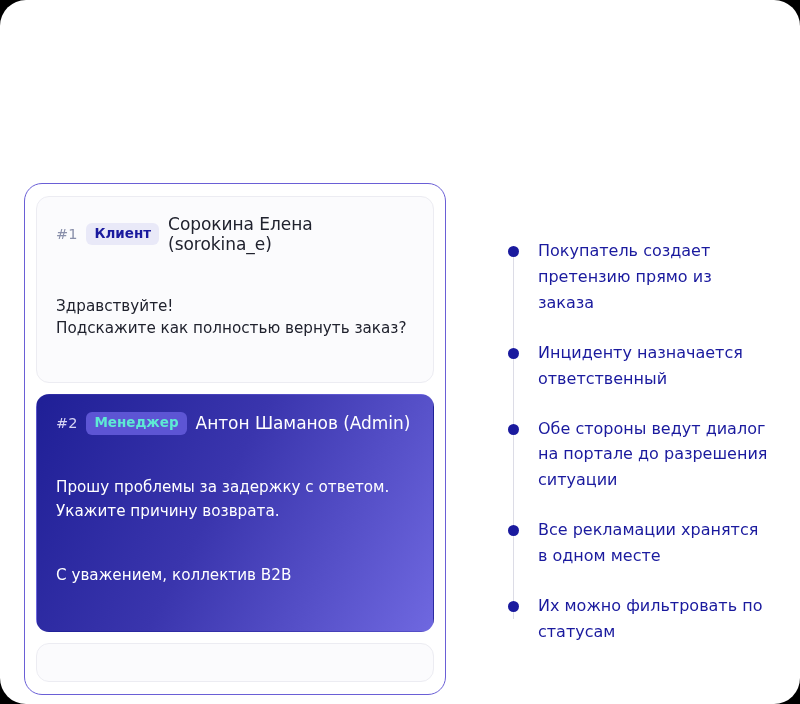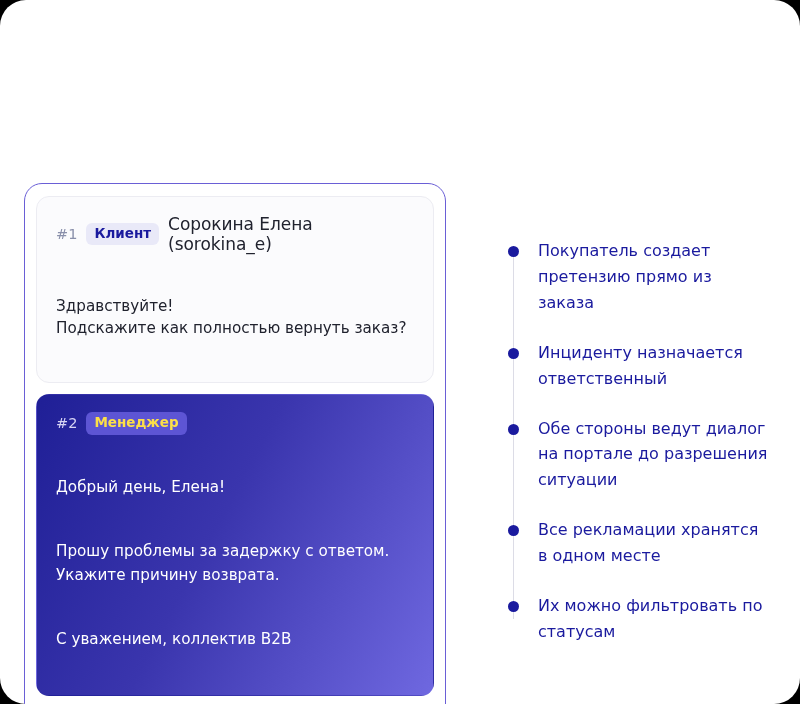--- a/index.html
+++ b/index.html
@@ -99,21 +99,21 @@
     padding: 3px 8px 4px 8px;
     border-radius: 6px;
     line-height: 1.15;
   }
   .badge.client-badge {
     background: #e9e9f8;
     color: #1a1a9e;
   }
   .badge.manager-badge {
     background: #5d55d4;
-    color: #fde047;
+    color: #5eead4;
   }
 
   .msg-author {
     font-size: 17px;
     font-weight: normal;
     color: #20222e;
     letter-spacing: -0.05px;
   }
   .message.manager .msg-author { color: #ffffff; }
 
@@ -183,23 +183,23 @@
       <div class="msg-body">
         <p class="msg-para">Здравствуйте!
 Подскажите как полностью вернуть заказ?</p>
       </div>
     </div>
 
     <div class="message manager">
       <div class="msg-head">
         <span class="msg-num">#2</span>
         <span class="badge manager-badge">Менеджер</span>
+        <span class="msg-author">Антон Шаманов (Admin)</span>
       </div>
       <div class="msg-body">
-        <p class="msg-para">Добрый день, Елена!</p>
         <p class="msg-para">Прошу проблемы за задержку с ответом.
 Укажите причину возврата.</p>
         <p class="msg-para">С уважением, коллектив B2B</p>
       </div>
     </div>
 
     <div class="message client">
       
       
     </div>

